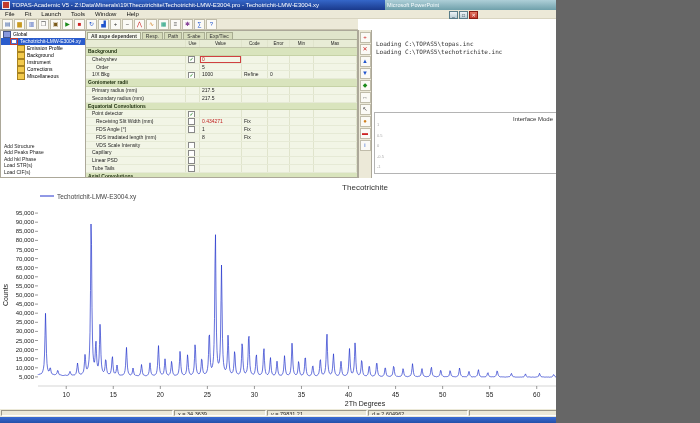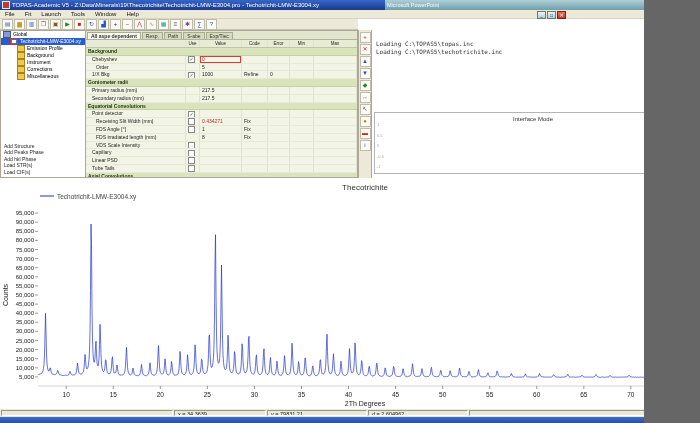--- a/index.html
+++ b/index.html
@@ -1,16 +1,16 @@
 <!DOCTYPE html>
 <html><head>
 <meta charset="utf-8">
 <style>
   html,body{margin:0;padding:0;background:#666;}
-  .screen{position:relative;width:644px;height:423px;overflow:hidden;background:#d4d0c8;
+  .screen{position:relative;width:556px;height:423px;overflow:hidden;background:#d4d0c8;
           font-family:"Liberation Sans",sans-serif;-webkit-font-smoothing:antialiased;}
   .abs{position:absolute;}
 
   
   .titlebar{left:0;top:0;width:700px;height:10px;background:linear-gradient(180deg,#3567c9,#1a3a8c);
             display:flex;align-items:center;gap:2px;padding-left:2px;box-sizing:border-box;}
   .app-ico{width:6px;height:6px;background:#c23b2e;border:1px solid #e8e8f8;flex:0 0 auto;}
   .title-text{font-size:6px;color:#fff;white-space:nowrap;overflow:hidden;width:372px;}
   .ppt-bar{left:385px;top:0;width:315px;height:10px;background:linear-gradient(180deg,#aecfd8,#6fa0ab);
            display:flex;align-items:center;box-sizing:border-box;padding:0 2px;}

